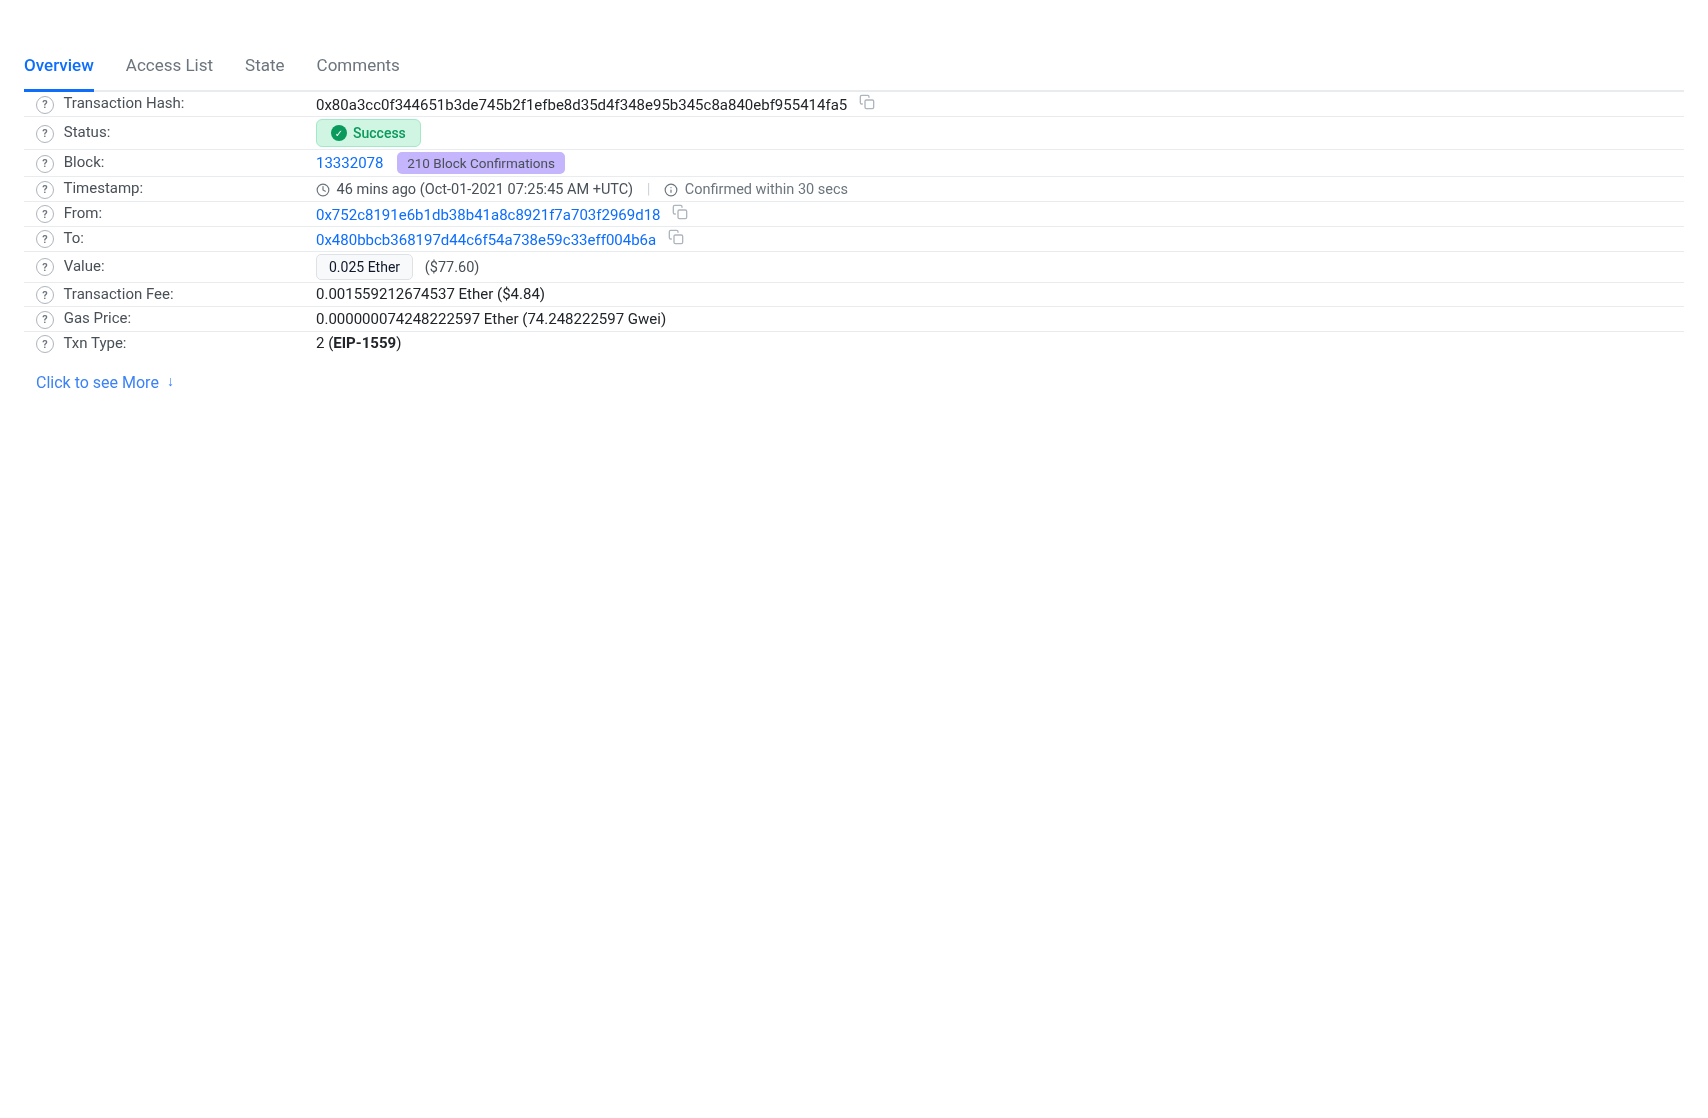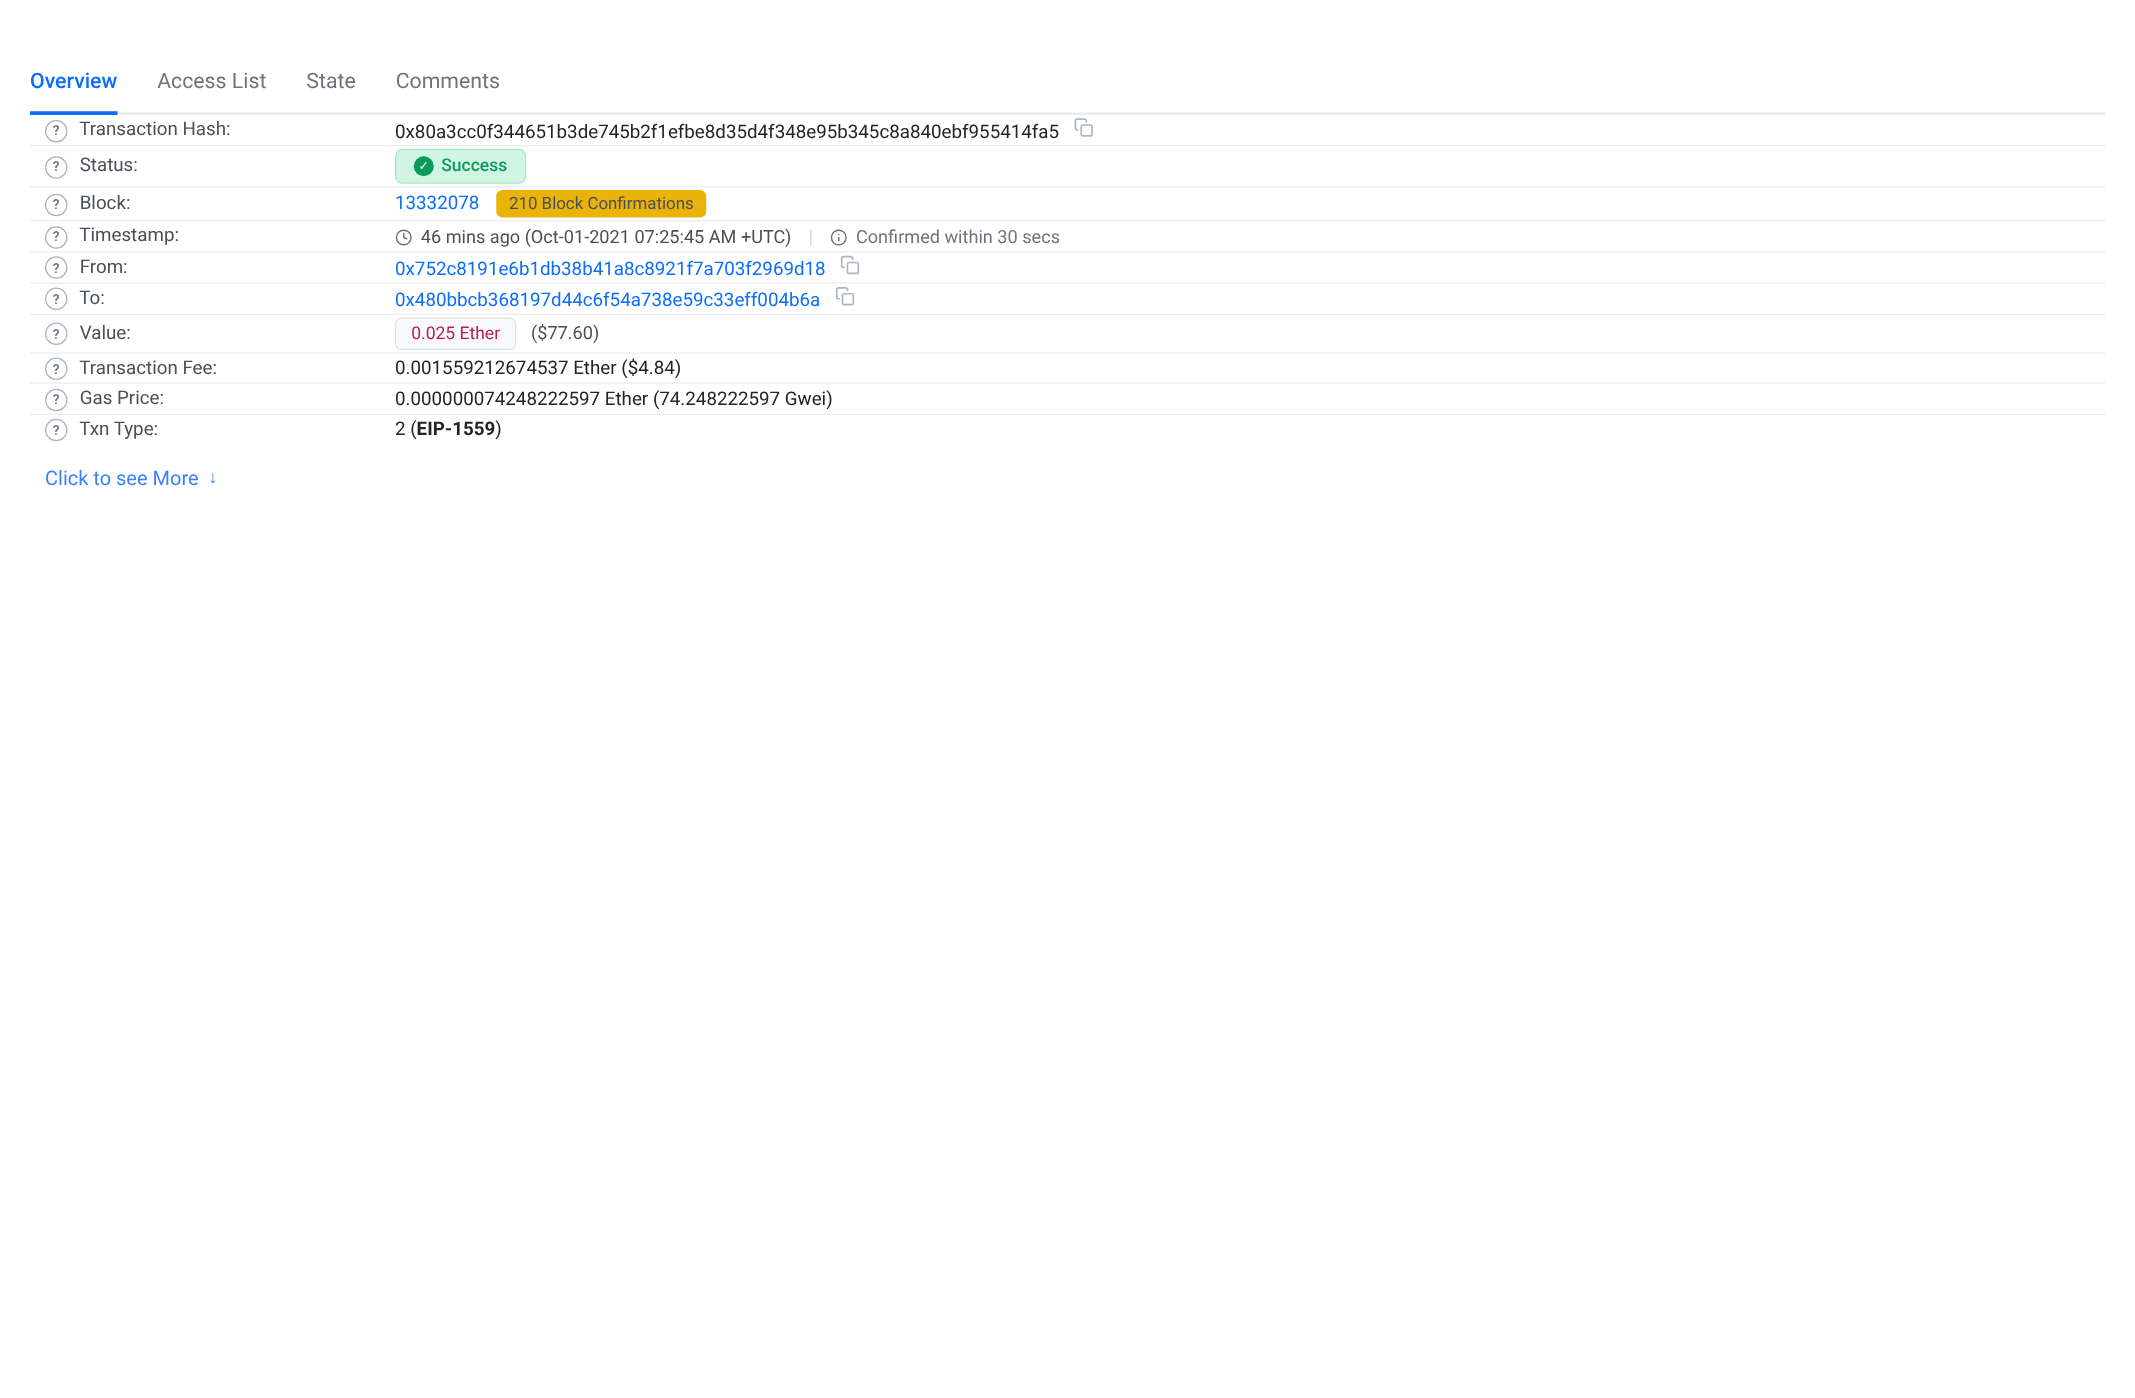--- a/index.html
+++ b/index.html
@@ -100,21 +100,21 @@
       font-size: 10px;
     }
     
     .block-link {
       color: #0d6efd;
       text-decoration: none;
       font-size: 15px;
     }
     .confirmations-badge {
       display: inline-block;
-      background: #eab308;
+      background: #c4b5fd;
       color: #495057;
       border-radius: 5px;
       padding: 3px 10px;
       font-size: 13.5px;
       margin-left: 10px;
     }
     
     .timestamp-text {
       color: #495057;
       font-size: 14.5px;
@@ -139,21 +139,21 @@
       font-size: 15px;
     }
     
     .value-badge {
       display: inline-block;
       background: #f8f9fa;
       border: 1px solid #dee2e6;
       border-radius: 5px;
       padding: 4px 12px;
       font-size: 14px;
-      color: #be185d;
+      color: #0f172a;
       margin-right: 8px;
     }
     .value-usd {
       color: #495057;
       font-size: 14.5px;
     }
     
     .txn-type-value {
       font-size: 15px;
     }

